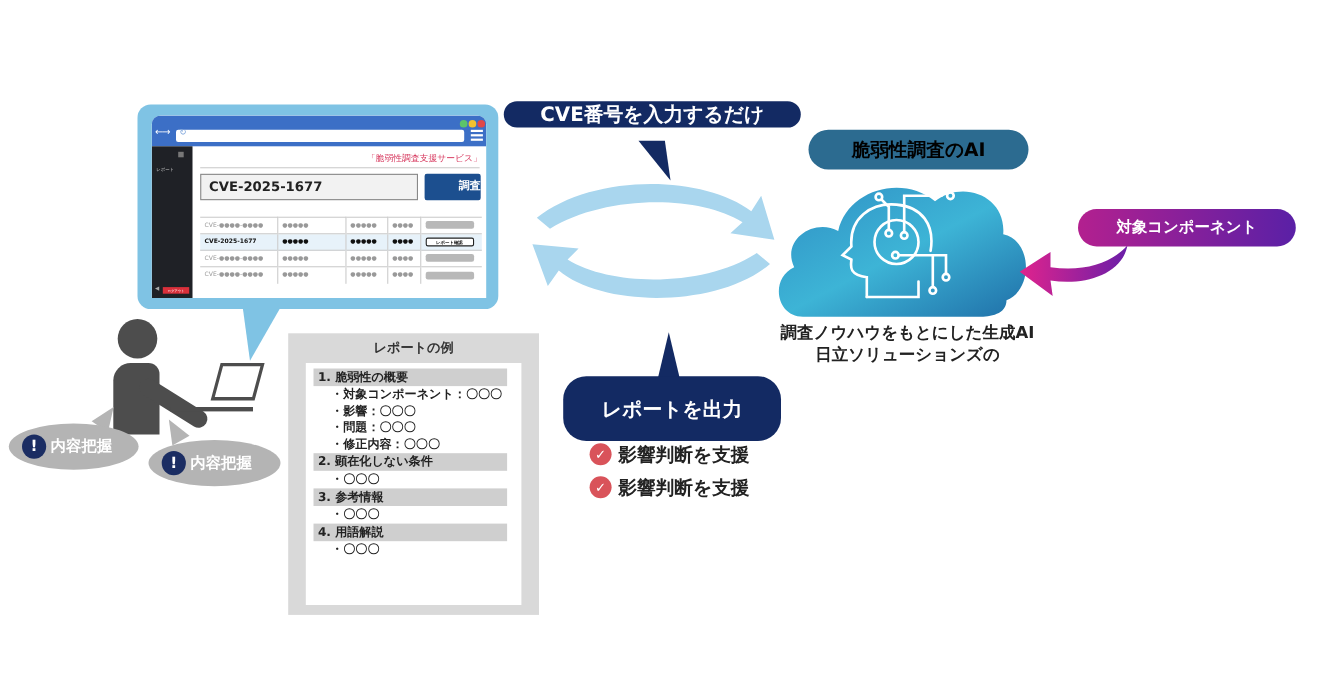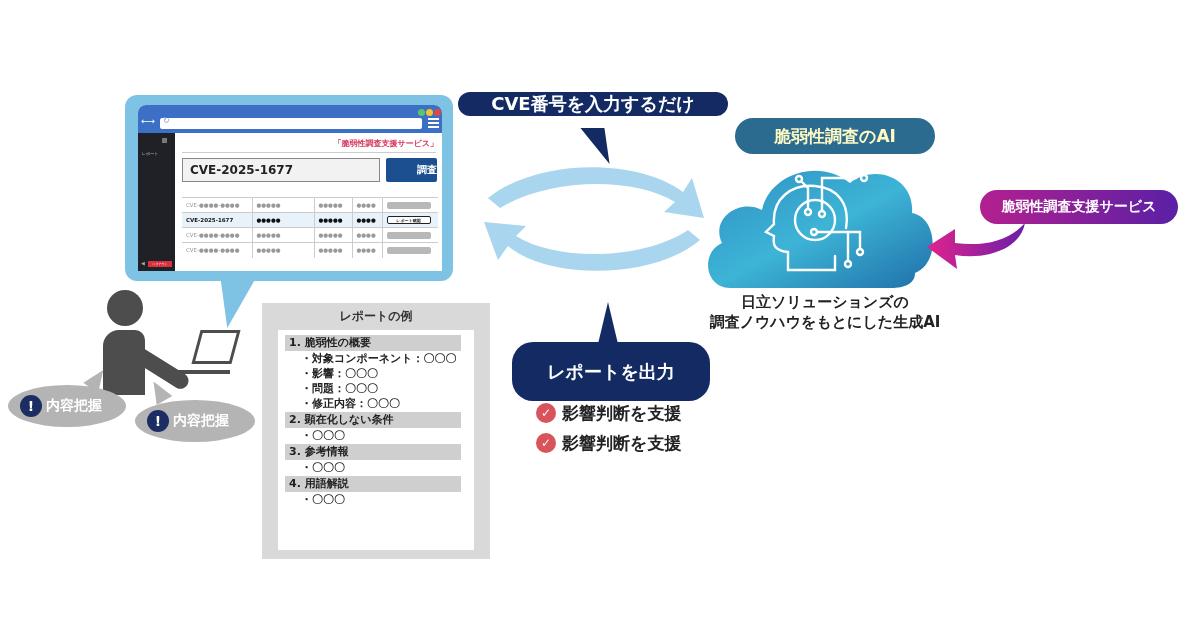--- a/index.html
+++ b/index.html
@@ -37,21 +37,21 @@
   .sidebar {
     position: absolute; left: 0; top: 28px; width: 37px; height: 138px; background: #1f2126;
   }
   .sb-toggle { position: absolute; left: 24px; top: 5px; width: 5px; height: 5px; background: #777; }
   .sb-item { position: absolute; left: 4px; top: 18px; font-size: 4px; color: #ccc; white-space: nowrap; }
   .sb-logout { position: absolute; left: 10px; top: 128px; width: 24px; height: 6px; background: #d9303b; font-size: 3px; color: #fff; text-align:center; line-height: 6px; }
   .sb-logout-icon { position: absolute; left: 3px; top: 127px; font-size: 5px; color: #aaa; }
 
   .service-title {
     position: absolute; left: 180px; top: 33px; width: 120px; text-align: right;
-    font-size: 8px; color: #d6335a; font-weight: bold; white-space: nowrap;
+    font-size: 8px; color: #d6335a; font-weight: normal; white-space: nowrap;
   }
   .title-rule { position: absolute; left: 44px; top: 47px; width: 254px; height: 1px; background: #ccc; }
   .cve-input {
     position: absolute; left: 44px; top: 53px; width: 198px; height: 24px;
     border: 1px solid #888; background: #f2f2f2;
     font-size: 12px; font-weight: bold; color: #222; padding-left: 7px; line-height: 22px;
   }
   .search-btn {
     position: absolute; left: 248px; top: 53px; width: 51px; height: 24px;
     background: #1c4f8f; color: #fff; font-size: 10px; font-weight: bold;
@@ -110,21 +110,21 @@
   .benefits { position: absolute; left: 536px; top: 398px; font-size: 17px; font-weight: bold; color: #222; }
   .benefit { display: flex; align-items: center; height: 30px; white-space: nowrap; }
   .check { width: 20px; height: 20px; border-radius: 50%; background: #d9535a; color: #fff; font-size: 12px; text-align: center; line-height: 20px; margin-right: 6px; }
 
   
   .cycle { position: absolute; left: 478px; top: 160px; }
 
   
   .ai-badge {
     position: absolute; left: 735px; top: 118px; width: 200px; height: 36px; border-radius: 18px;
-    background: #2c6b90; color: #fef9c3; font-size: 17px; font-weight: bold;
+    background: #2c6b90; color: #000000; font-size: 17px; font-weight: bold;
     display: flex; align-items: center; justify-content: center; white-space: nowrap;
   }
   .cloud { position: absolute; left: 700px; top: 148px; }
   .cloud-caption {
     position: absolute; left: 700px; top: 292px; width: 250px; text-align: center;
     font-size: 15px; font-weight: bold; color: #222; line-height: 20px;
   }
   .ext-badge {
     position: absolute; left: 980px; top: 190px; width: 198px; height: 34px; border-radius: 17px;
     background: linear-gradient(90deg, #b3208f, #5a20a6); color: #fff; font-size: 14px; font-weight: bold;
@@ -278,26 +278,26 @@
     <circle cx="164" cy="30" r="3"></circle>
     <path d="M117,84 L160,84 L160,100"></path>
     <circle cx="160" cy="104" r="3"></circle>
     <path d="M148,84 L148,112"></path>
     <circle cx="148" cy="116" r="3"></circle>
     <path d="M88,122 L135,122 L135,108"></path>
   </g>
 </svg>
 <div class="ai-badge">脆弱性調査のAI</div>
 <div class="cloud-caption">
+  <div>調査ノウハウをもとにした生成AI</div>
   <div>日立ソリューションズの</div>
-  <div>調査ノウハウをもとにした生成AI</div>
 </div>
 
 <svg class="ext-arrow" width="110" height="70" viewBox="0 0 110 70">
   <defs>
     <linearGradient id="pg" x1="1" y1="0" x2="0" y2="0">
       <stop offset="0" stop-color="#6a1fa8"></stop>
       <stop offset="1" stop-color="#e0238d"></stop>
     </linearGradient>
   </defs>
   <path d="M100,8 C95,35 60,45 30,40 L32,54 L2,32 L30,14 L30,28 C60,32 85,25 100,8 Z" fill="url(#pg)"></path>
 </svg>
-<div class="ext-badge">脆弱性調査支援サービス</div>
+<div class="ext-badge">対象コンポーネント</div>
 
 </body></html>

